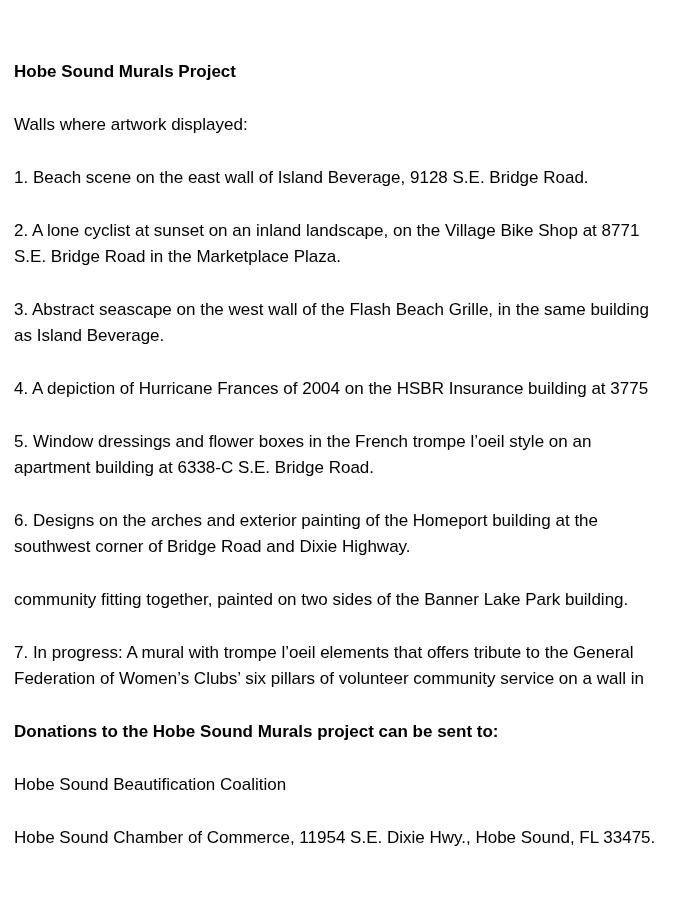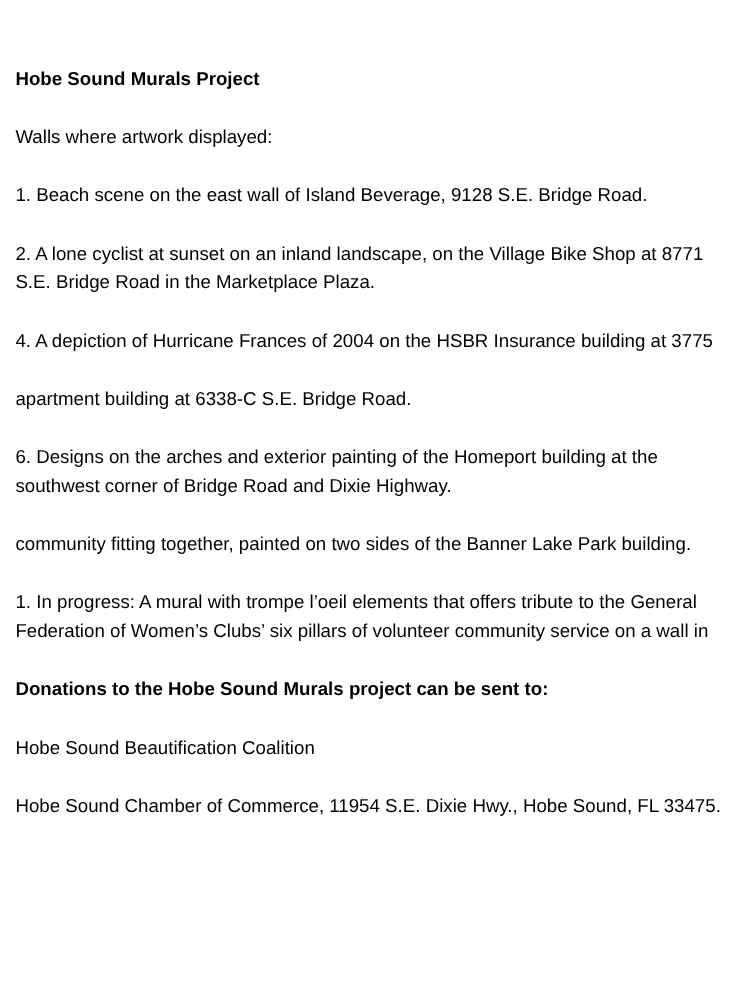--- a/index.html
+++ b/index.html
@@ -47,40 +47,45 @@
 
   <p class="para">
     <span class="ln">1. Beach scene on the east wall of Island Beverage, 9128 S.E. Bridge Road.</span>
   </p>
 
   <p class="para">
     <span class="ln">2. A lone cyclist at sunset on an inland landscape, on the Village Bike Shop at 8771</span>
     <span class="ln">S.E. Bridge Road in the Marketplace Plaza.</span>
   </p>
 
+  <p class="para">
+    <span class="ln">3. Abstract seascape on the west wall of the Flash Beach Grille, in the same building</span>
+    <span class="ln">as Island Beverage.</span>
+  </p>
 
   <p class="para">
     <span class="ln">4. A depiction of Hurricane Frances of 2004 on the HSBR Insurance building at 3775</span>
   </p>
 
   <p class="para">
+    <span class="ln">5. Window dressings and flower boxes in the French trompe l’oeil style on an</span>
     <span class="ln">apartment building at 6338-C S.E. Bridge Road.</span>
   </p>
 
   <p class="para">
     <span class="ln">6. Designs on the arches and exterior painting of the Homeport building at the</span>
     <span class="ln">southwest corner of Bridge Road and Dixie Highway.</span>
   </p>
 
   <p class="para">
     <span class="ln">community fitting together, painted on two sides of the Banner Lake Park building.</span>
   </p>
 
   <p class="para">
-    <span class="ln">1. In progress: A mural with trompe l’oeil elements that offers tribute to the General</span>
+    <span class="ln">7. In progress: A mural with trompe l’oeil elements that offers tribute to the General</span>
     <span class="ln">Federation of Women’s Clubs’ six pillars of volunteer community service on a wall in</span>
   </p>
 
   <p class="para bold">
     <span class="ln">Donations to the Hobe Sound Murals project can be sent to:</span>
   </p>
 
   <p class="para">
     <span class="ln">Hobe Sound Beautification Coalition</span>
   </p>

